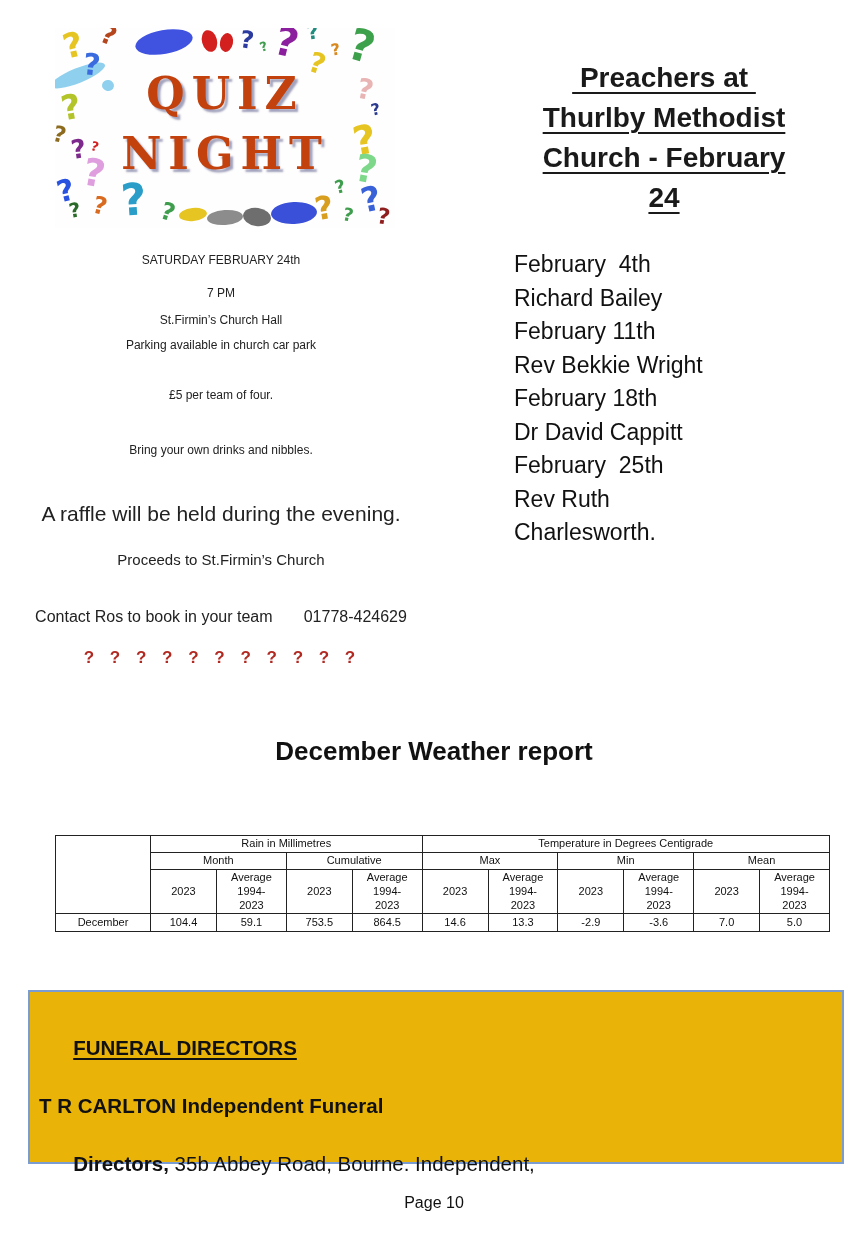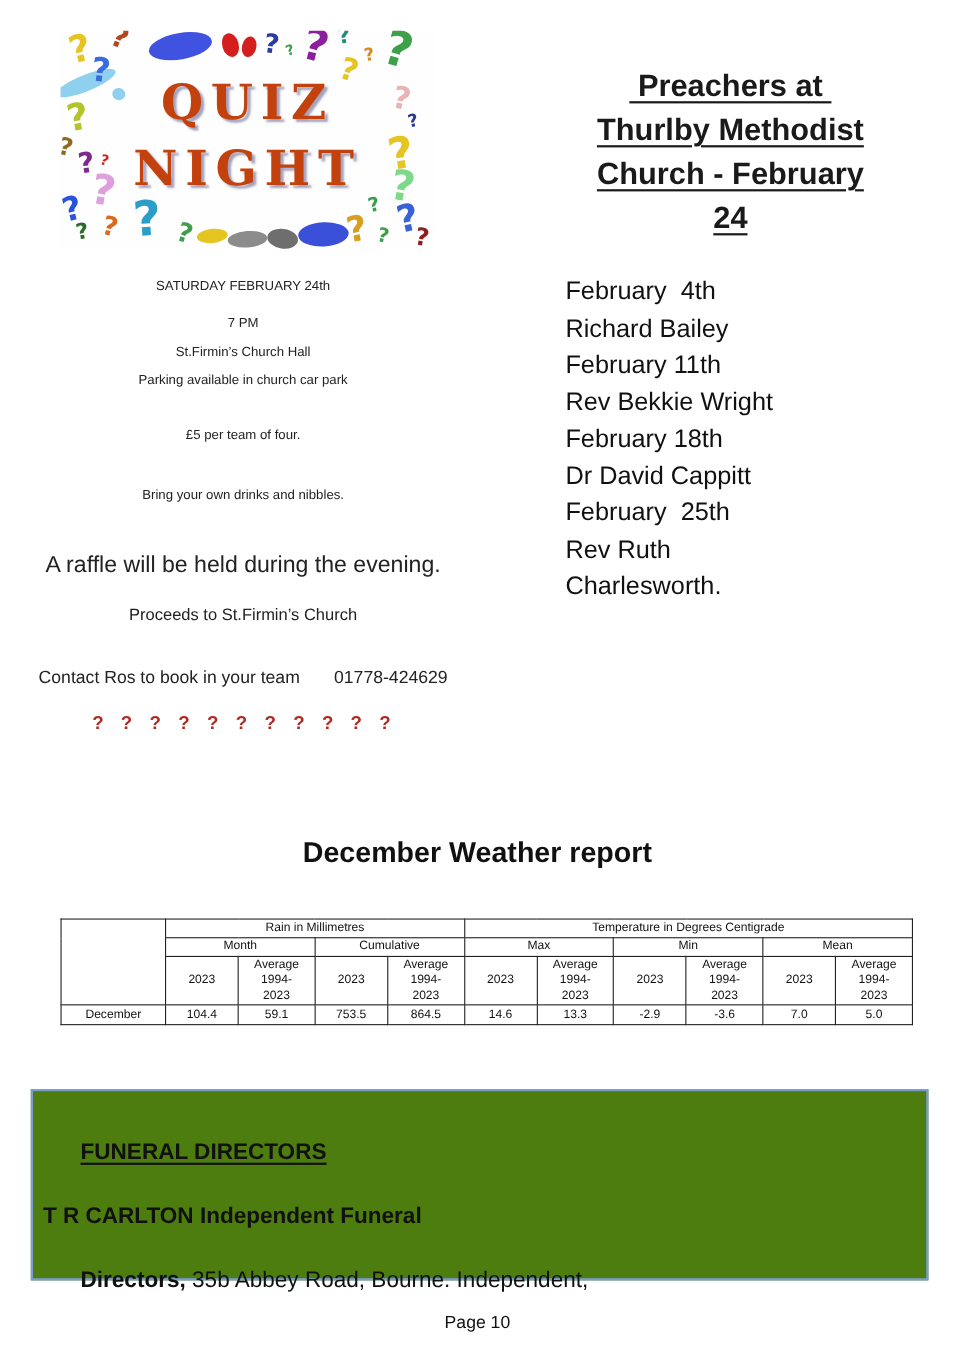--- a/index.html
+++ b/index.html
@@ -53,39 +53,39 @@
     color:#1a1a1a; text-decoration:underline;
     text-decoration-thickness:2px; text-underline-offset:5px;
     white-space:pre;
   }
   .p-entries { margin-top:30px; padding-left:6px; }
   .p-entry { font-size:23px; line-height:33.5px; color:#111; white-space:pre; }
 
   
   .weather-title {
     position:absolute; top:736px; left:0; width:868px; text-align:center;
-    font-size:26px; font-weight:bold; color:#111;margin-top:24px;
+    font-size:26px; font-weight:bold; color:#111;
   }
   .weather-table {
     position:absolute; left:55px; top:835px;
     border-collapse:collapse; table-layout:fixed;
     font-size:11px; color:#111;
   }
   .weather-table td {
     border:1px solid #222; text-align:center; vertical-align:middle;
     padding:1px 14px; line-height:1.25;
   }
   .weather-table .r1 td, .weather-table .r2 td { height:17px; }
   .weather-table .r3 td { height:34px; }
   .weather-table .r4 td { height:18px; }
 
   
   .funeral-box {
     position:absolute; left:28px; top:990px; width:816px; height:174px;
-    border:2px solid #7b9cd0; background:#4d7c0f;
+    border:2px solid #7b9cd0; background:#eab308;
     padding:12px 12px 0 9px;
   }
   .f-line { font-size:20.5px; line-height:29px; color:#111; white-space:pre-wrap; }
   .f-bold { font-weight:bold; }
   .f-underline { text-decoration:underline; text-decoration-thickness:2px;
                  text-underline-offset:3px; }
 
   
   .page-footer {
     position:absolute; top:1194px; left:0; width:868px; text-align:center;

